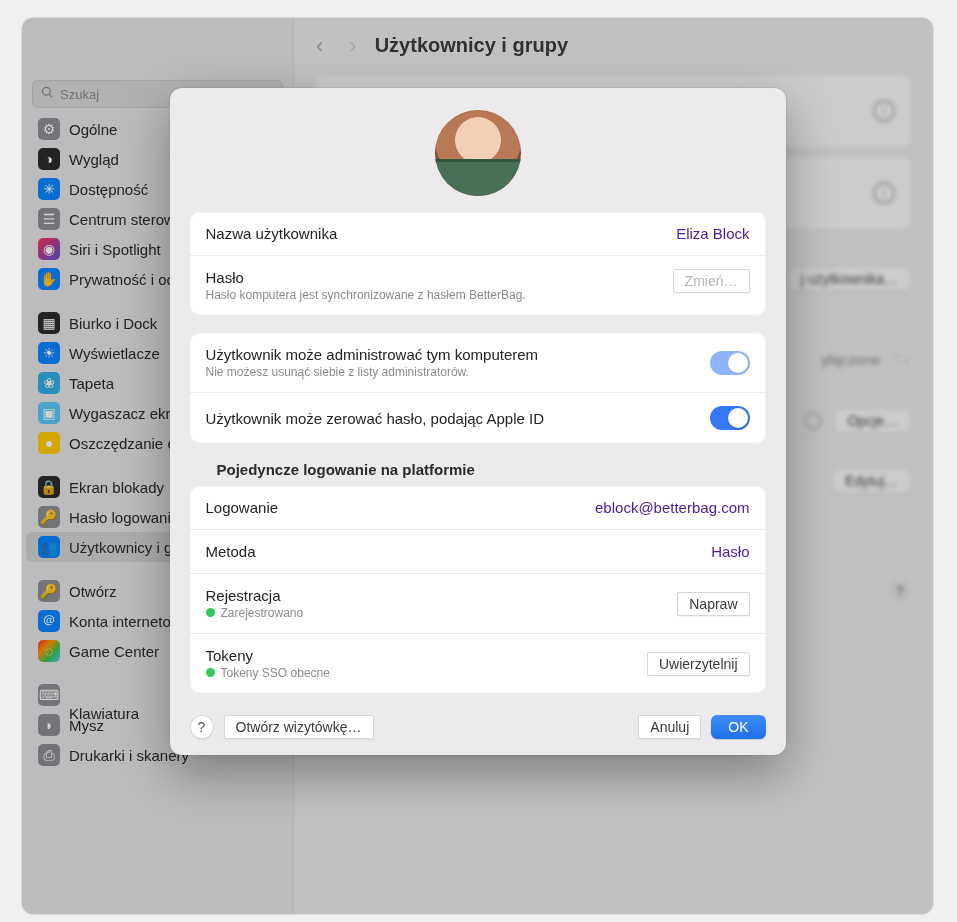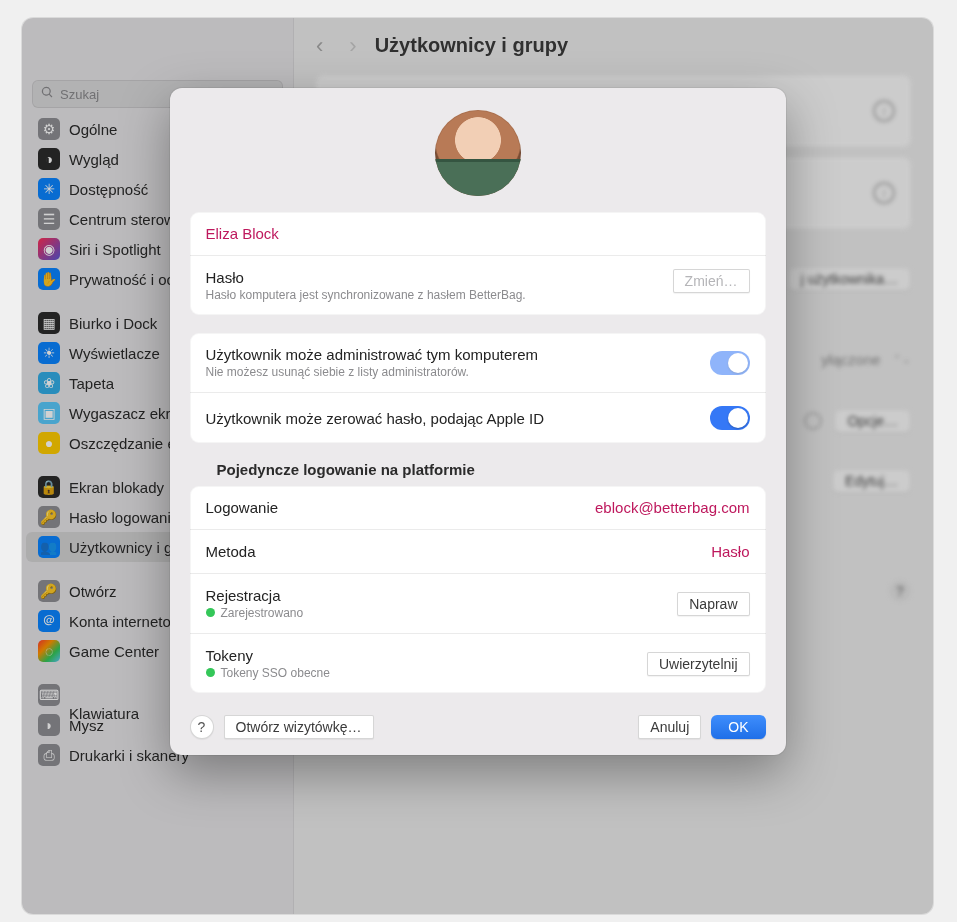--- a/index.html
+++ b/index.html
@@ -153,21 +153,21 @@
   .panel-row {
     display:flex; align-items:flex-start; justify-content:space-between;
     padding: 13px 16px;
     gap: 16px;
   }
   .panel-row + .panel-row { border-top:1px solid rgba(0,0,0,0.08); }
   .row-left { display:flex; flex-direction:column; gap:2px; flex:1; min-width:0;}
   .row-title { font-size:15px; color:#232323; }
   .row-sub { font-size:12px; color:#8b8b8e; }
   .row-right { display:flex; align-items:center; gap:10px; }
-  .value-text { font-size:15px; color:#be185d; text-align:center; }
+  .value-text { font-size:15px; color:#4c1d95; text-align:center; }
   .btn-white {
     background:#fff; border:1px solid rgba(0,0,0,0.16);
     border-radius:2px; padding:3px 11px; font-size:14px;
     color:#3a3a3a;
     box-shadow: 0 1px 1px rgba(0,0,0,0.05);
     cursor:pointer;
   }
   .btn-disabled { color:#b5b5b8; }
   .btn-primary {
     background: linear-gradient(#3f8efc, #1f6fe8);
@@ -353,20 +353,23 @@
       <div class="help-circle">?</div>
     </div>
   </div>
 
   <div class="overlay">
     <div class="sheet">
       <div class="avatar"></div>
 
       <div class="panel">
         <div class="panel-row">
+          <div class="row-left">
+              <span class="row-title">Nazwa użytkownika</span>
+            </div>
           <div class="row-right">
               <span class="value-text">Eliza Block</span>
             </div>
         </div>
         <div class="panel-row">
           <div class="row-left">
             <span class="row-title">Hasło</span>
             <span class="row-sub">Hasło komputera jest synchronizowane z hasłem BetterBag.</span>
           </div>
           <div class="row-right">

